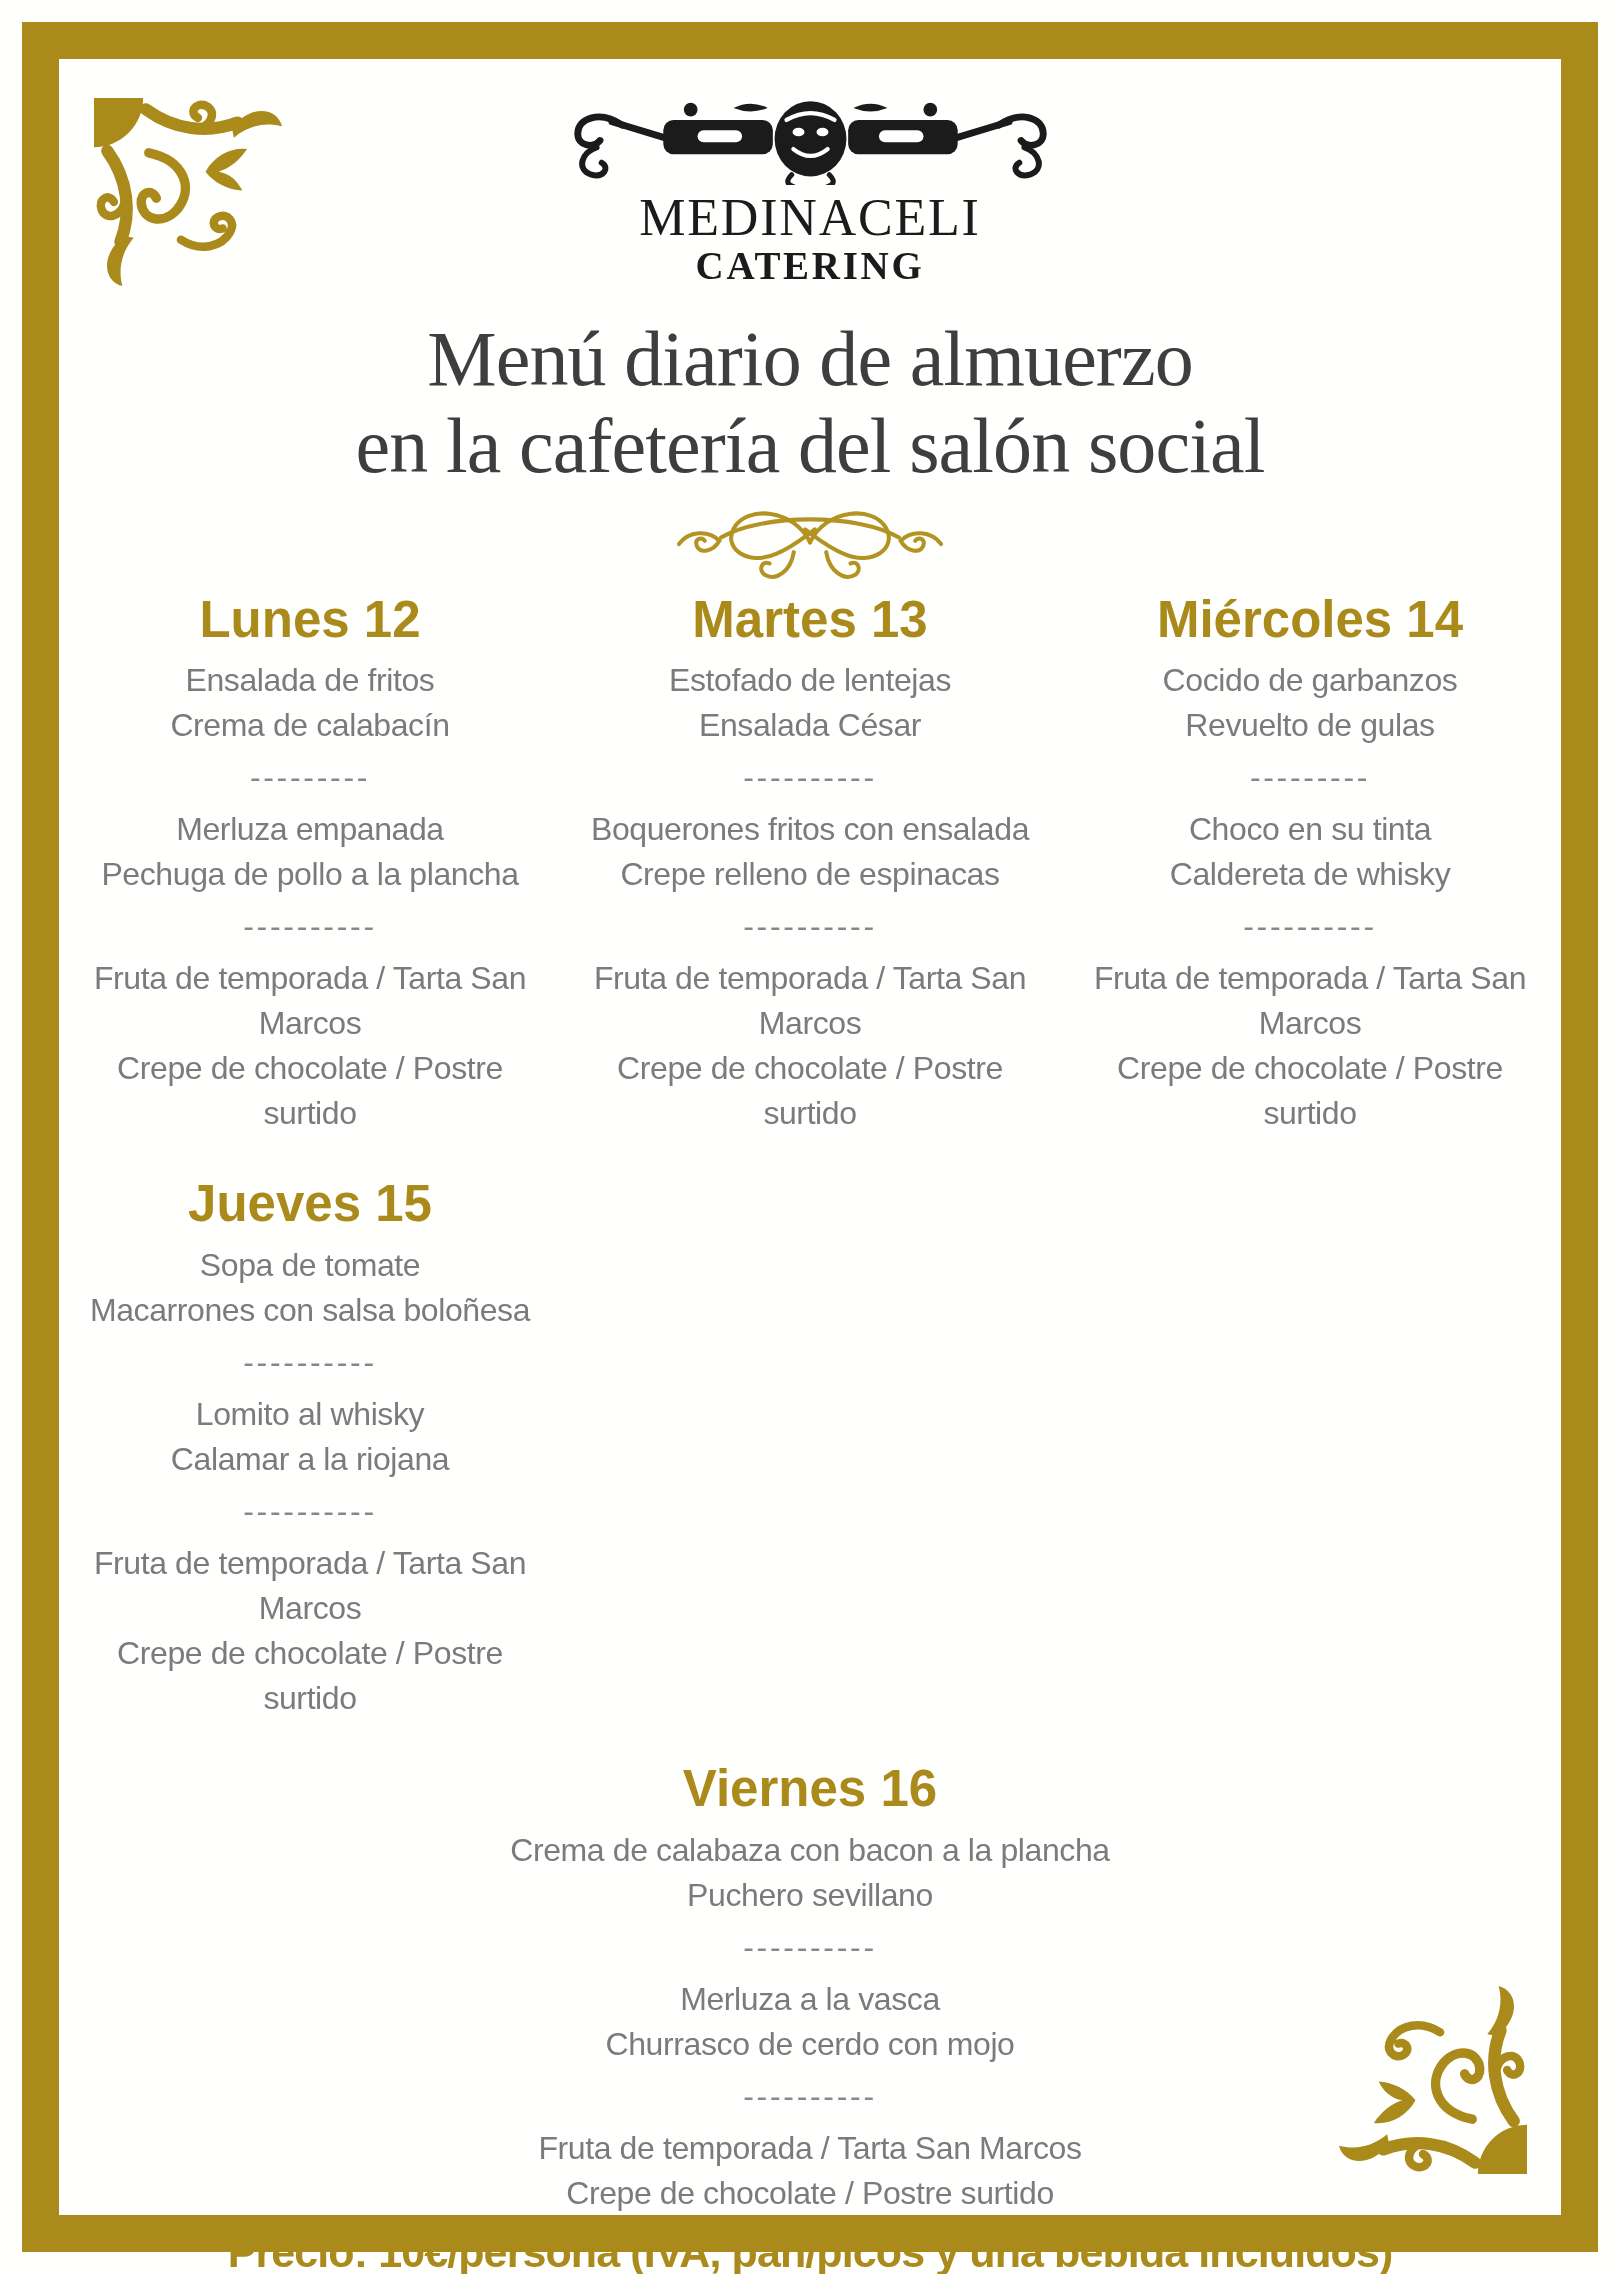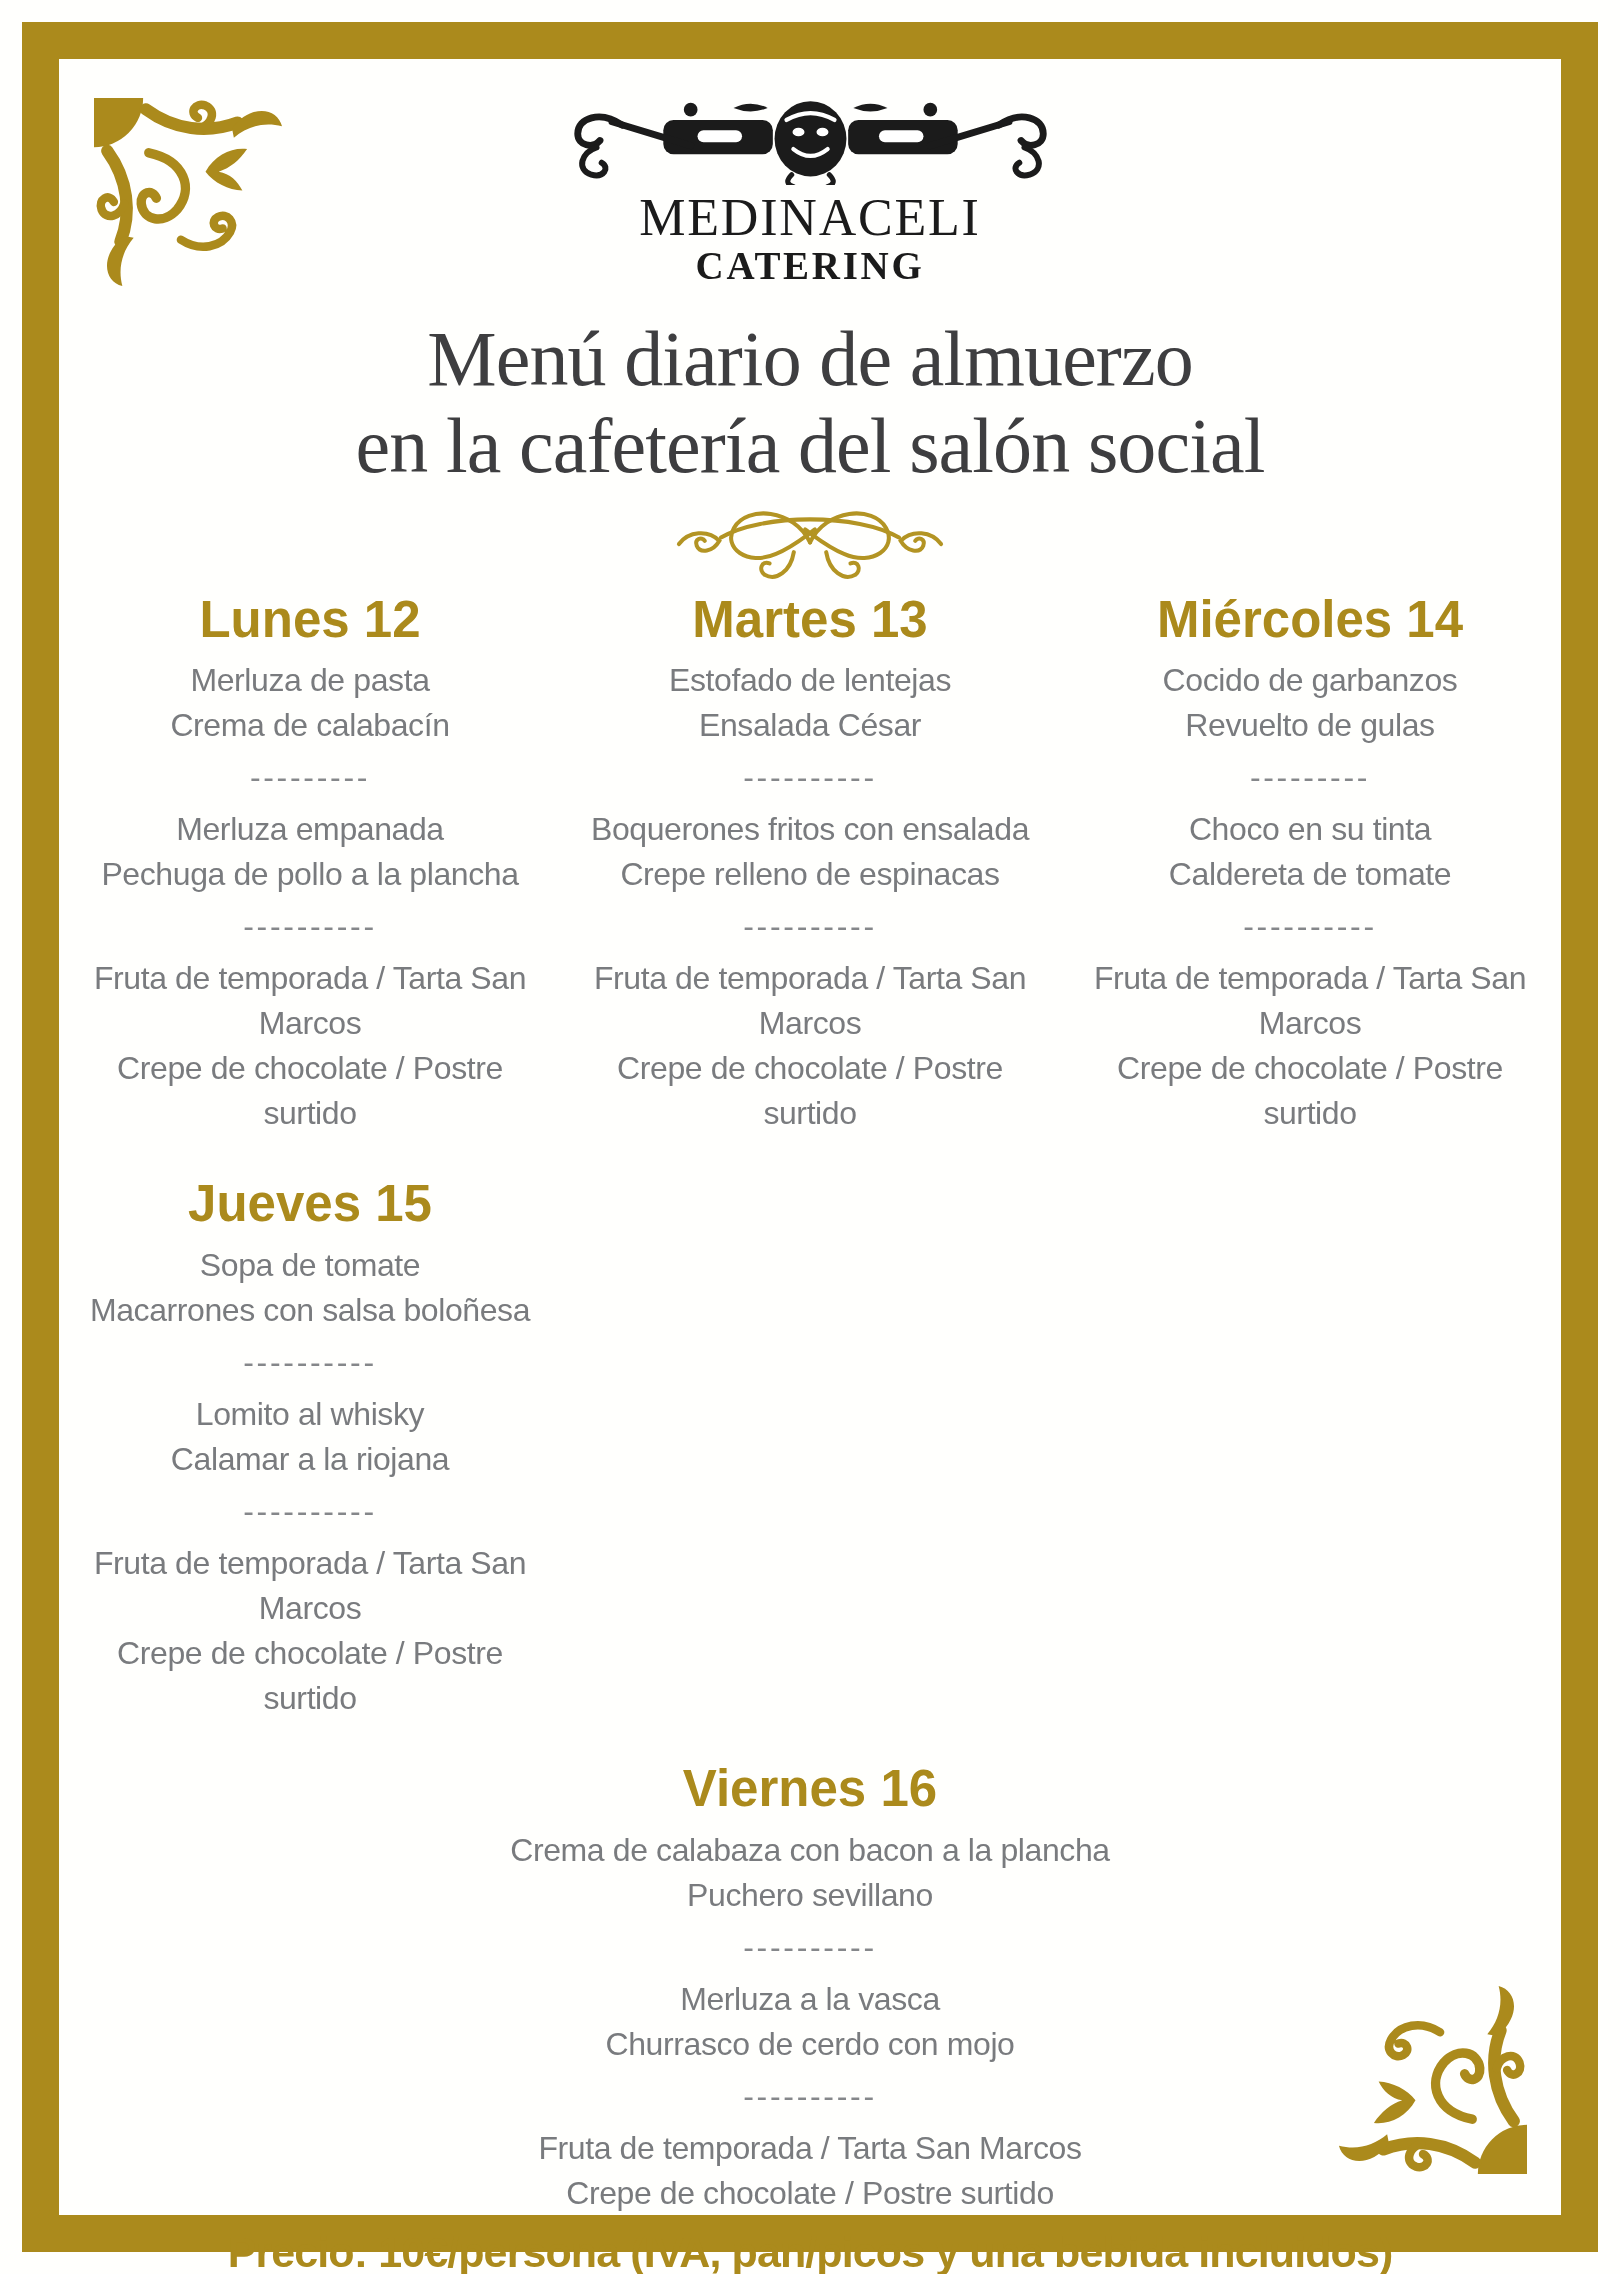--- a/index.html
+++ b/index.html
@@ -167,21 +167,21 @@
   </div>
 
   <svg class="divider-flourish" viewBox="0 0 330 100" width="294" height="89">
       <use href="#divider-orn"></use>
     </svg>
 
   <div class="menu">
 
     <div class="day">
       <h2 class="day-title">Lunes 12</h2>
-      <div class="line">Merluza de pasta</div>
+      <div class="line">Ensalada de fritos</div>
       <div class="line">Crema de calabacín</div>
       <div class="sep">---------</div>
       <div class="line">Merluza empanada</div>
       <div class="line">Pechuga de pollo a la plancha</div>
       <div class="sep">----------</div>
       <div class="line">Fruta de temporada / Tarta San Marcos</div>
       <div class="line">Crepe de chocolate / Postre surtido</div>
     </div>
 
     <div class="day">
@@ -195,21 +195,21 @@
       <div class="line">Fruta de temporada / Tarta San Marcos</div>
       <div class="line">Crepe de chocolate / Postre surtido</div>
     </div>
 
     <div class="day">
       <h2 class="day-title">Miércoles 14</h2>
       <div class="line">Cocido de garbanzos</div>
       <div class="line">Revuelto de gulas</div>
       <div class="sep">---------</div>
       <div class="line">Choco en su tinta</div>
-      <div class="line">Caldereta de tomate</div>
+      <div class="line">Caldereta de whisky</div>
       <div class="sep">----------</div>
       <div class="line">Fruta de temporada / Tarta San Marcos</div>
       <div class="line">Crepe de chocolate / Postre surtido</div>
     </div>
 
     <div class="day">
       <h2 class="day-title">Jueves 15</h2>
       <div class="line">Sopa de tomate</div>
       <div class="line">Macarrones con salsa boloñesa</div>
       <div class="sep">----------</div>

